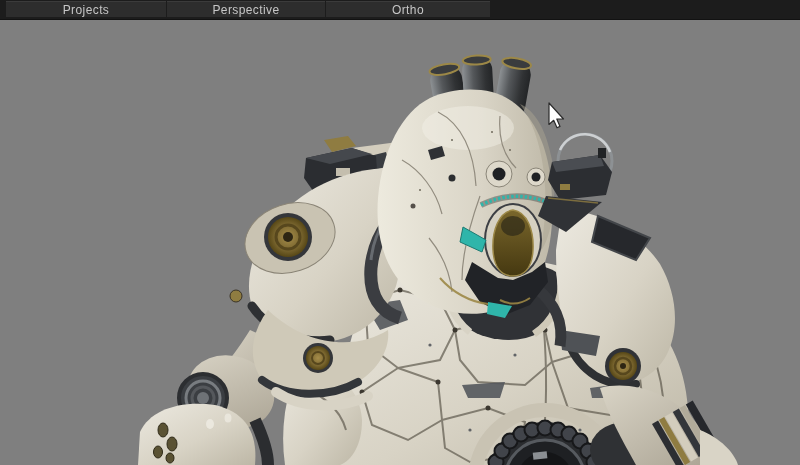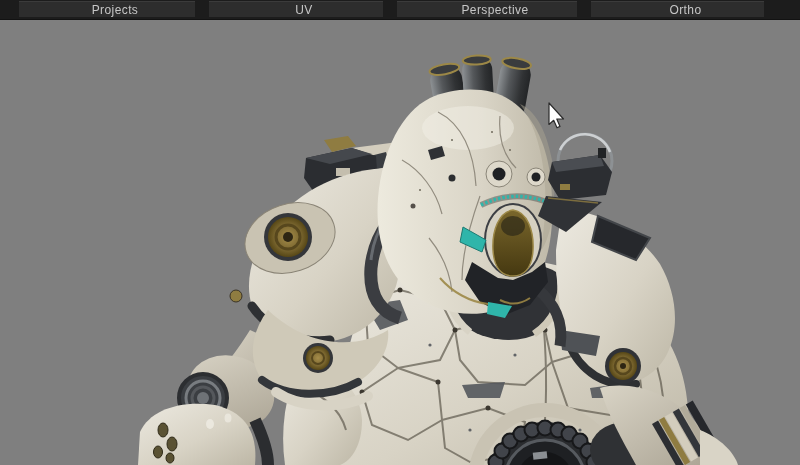--- a/index.html
+++ b/index.html
@@ -9,45 +9,44 @@
     font-family:"Liberation Sans", sans-serif;
   }
   
   .tabbar{
     position:absolute;top:0;left:0;width:800px;height:20px;
     background:#1c1c1c;display:flex;align-items:stretch;box-sizing:border-box;
     border-bottom:1px solid #121212;
   }
   .tabbar .spacer{flex:0 0 6px;background:#1c1c1c;}
   .tab{
-    flex:0 0 150px;margin:1px 1px 2px 13px;background:#2d2d2d;
+    flex:0 0 150px;margin:1px 1px 2px 0;background:#2d2d2d;
     border-top:1px solid #3b3b3b;
     color:#c6c6c6;font-size:12px;letter-spacing:.4px;
     display:flex;align-items:center;justify-content:center;
-    cursor:default;user-select:none;white-space:nowrap;padding-left:16px;
+    cursor:default;user-select:none;white-space:nowrap;
   }
   .tab:nth-of-type(1){flex-basis:139px;}
   .tab:nth-of-type(2){flex-basis:160px;}
   .tab:nth-of-type(3){flex-basis:158px;}
   .tab:nth-of-type(4){flex-basis:164px;}
   .tab:nth-of-type(5){flex-basis:157px;}
   
   .viewport{
     position:absolute;top:20px;left:0;width:800px;height:445px;
     background:#7f7f7f;overflow:hidden;
   }
   .viewport svg{position:absolute;top:0;left:0;display:block;}
 </style>
 </head>
 <body>
 
 <div class="tabbar">
   <div class="spacer"></div>
   <div class="tab">Projects</div>
-  <div class="tab">UV</div>
   <div class="tab">Perspective</div>
   <div class="tab">Ortho</div>
 
 </div>
 
 <div class="viewport">
 <svg width="800" height="445" viewBox="0 20 800 445" xmlns="http://www.w3.org/2000/svg">
   <defs>
     <linearGradient id="armorGrad" x1="0" y1="0" x2="1" y2="1">
       <stop offset="0" stop-color="#ece9e0"></stop>

